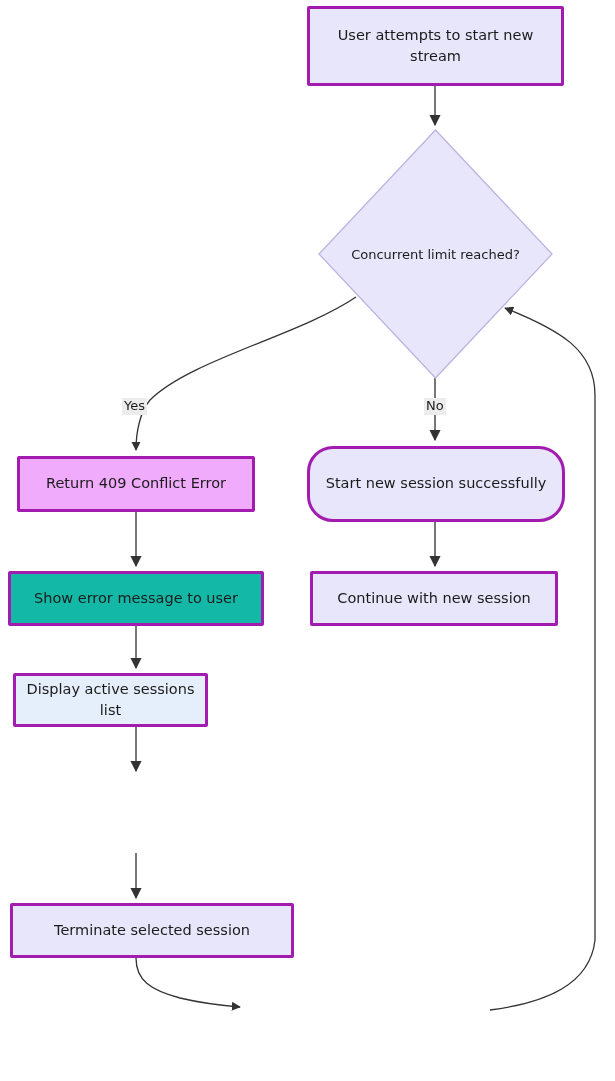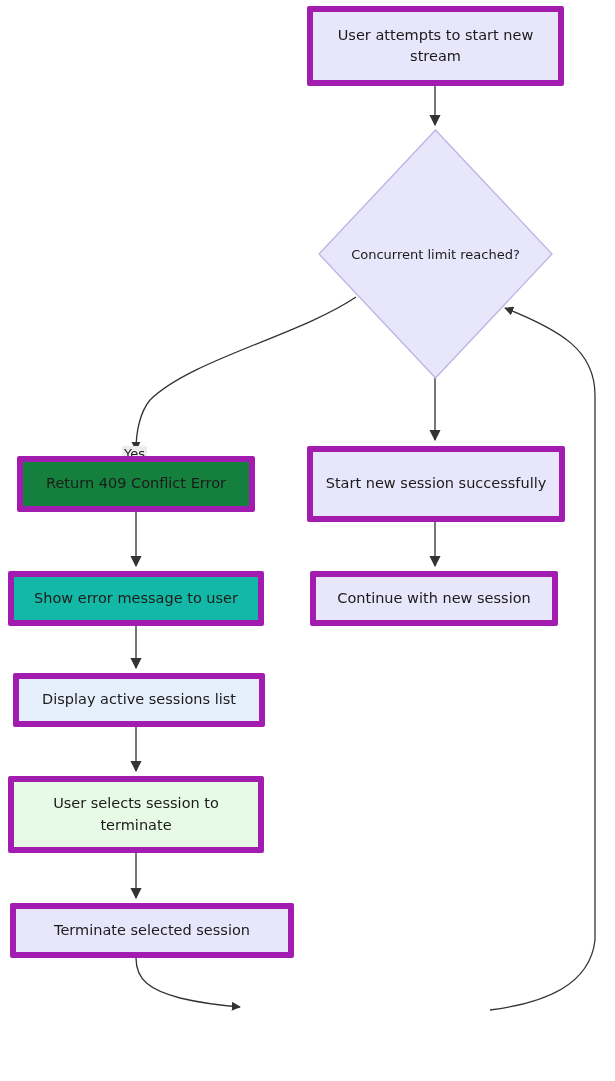--- a/index.html
+++ b/index.html
@@ -21,33 +21,33 @@
     position: absolute;
     left: 0;
     top: 0;
     width: 615px;
     height: 1081px;
     pointer-events: none;
   }
   .node {
     position: absolute;
     box-sizing: border-box;
-    border: 6px solid #a21caf;
+    border: 3px solid #a21caf;
     border-radius: 2px;
     display: flex;
     align-items: center;
     justify-content: center;
     text-align: center;
     font-size: 14.5px;
     line-height: 1.45;
     color: #1b1b1b;
     padding: 4px 8px;
   }
   .fill-lavender { background: #e8e6fb; }
-  .fill-pink     { background: #15803d; }
+  .fill-pink     { background: #f0abfc; }
   .fill-orange   { background: #14b8a6; }
   .fill-blue     { background: #e5effb; }
   .fill-green    { background: #e6fae6; }
 
   .diamond-wrap {
     position: absolute;
   }
   .diamond-shape {
     position: absolute;
     left: 0;
@@ -67,21 +67,20 @@
     text-align: center;
   }
   .edge-label {
     position: absolute;
     font-size: 13px;
     color: #1b1b1b;
     background: #ececec;
     padding: 0 2px;
     line-height: 1.3;
     white-space: nowrap;
-    margin-top: 48px;
   }
 </style>
 </head>
 <body>
 
 <div id="diagram">
 
   <svg class="edges" viewBox="0 0 615 1081">
     <defs>
       <marker id="arrow" viewBox="0 0 10 10" refX="9" refY="5" markerWidth="7" markerHeight="7" orient="auto-start-reverse">
@@ -126,34 +125,31 @@
   <div class="edge-label" style="left:424px; top:398px;">No</div>
 
   <div class="node fill-pink" style="left:17px; top:456px; width:238px; height:56px;">
     <span>Return 409 Conflict Error</span>
   </div>
 
   <div class="node fill-orange" style="left:8px; top:571px; width:256px; height:55px;">
     <span>Show error message to user</span>
   </div>
 
-  <div class="node fill-blue" style="left:13px; top:673px; width:252px; height:54px;">
+  <div class="node fill-blue" style="left:13px; top:673px; width:195px; height:54px;">
     <span>Display active sessions list</span>
   </div>
 
-  <div class="node fill-green" style="left:8px; top:776px; width:256px; height:77px;">
-    <span>User selects session to terminate</span>
-  </div>
 
   <div class="node fill-lavender" style="left:10px; top:903px; width:284px; height:55px;">
     <span>Terminate selected session</span>
   </div>
 
 
-  <div class="node fill-lavender" style="left:307px; top:446px; width:258px; height:76px;">
+  <div class="node fill-lavender" style="left:307px; top:446px; width:258px; height:76px;border-radius:26px;">
     <span>Start new session successfully</span>
   </div>
 
   <div class="node fill-lavender" style="left:310px; top:571px; width:248px; height:55px;">
     <span>Continue with new session</span>
   </div>
 
 </div>
 
 </body></html>

